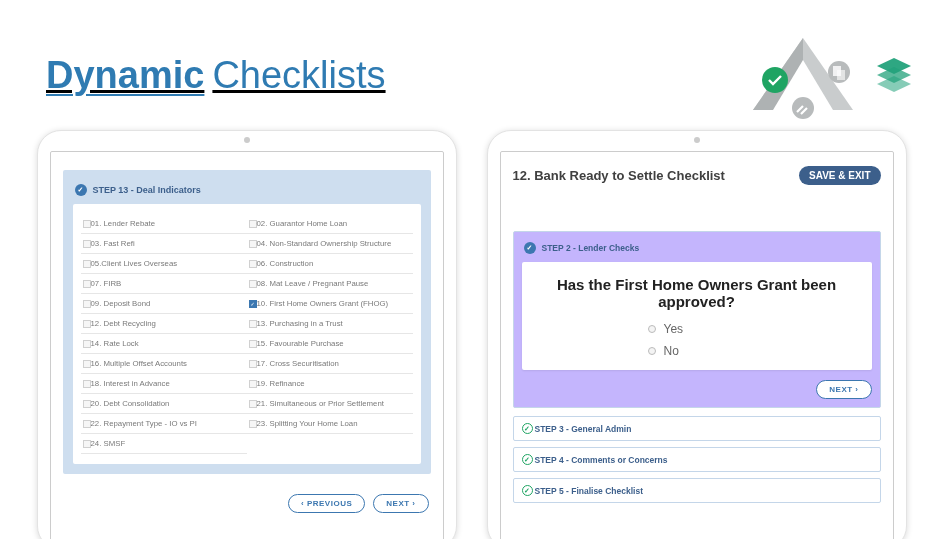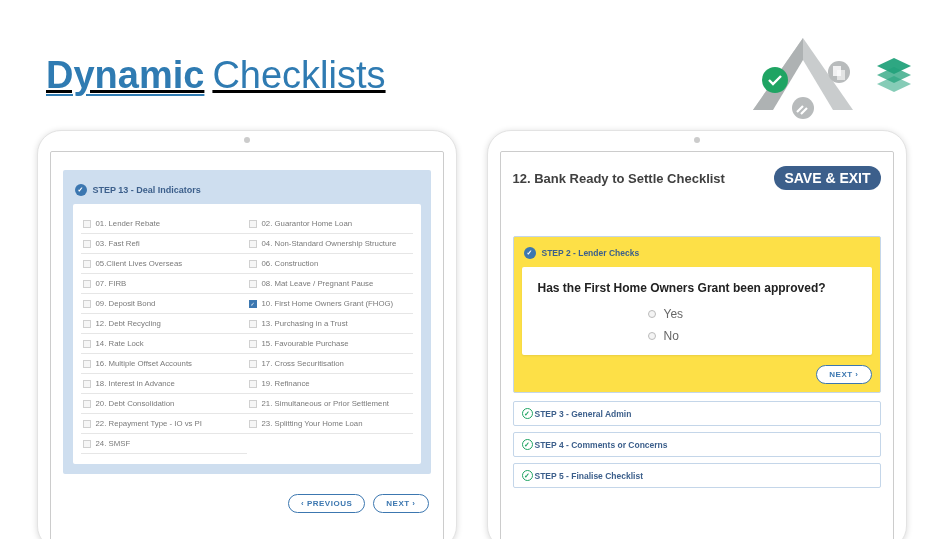--- a/index.html
+++ b/index.html
@@ -83,21 +83,21 @@
   }
   .t1-list {
     background: #fff; border-radius: 2px; padding: 10px 8px;
   }
   .t1-grid {
     display: grid;
     grid-template-columns: 1fr 1fr;
     row-gap: 0;
   }
   .t1-item {
-    display: flex; align-items: center; gap: 5px;
+    display: flex; align-items: center; 
     border-bottom: 1px solid #e6e6e6;
     padding: 5px 2px;
     font-size: 7.8px; color: #7a7a7a;
     white-space: nowrap;
     overflow: hidden;
   }
   .t1-box {
     width: 8px; height: 8px; border: 1px solid #d0d0d0; background: #f6f6f6;
     display: flex; align-items: center; justify-content: center; font-size: 5px; color: #3c77b0;
   }
@@ -115,36 +115,36 @@
 
   
   .t2-wrap { padding: 14px 12px; }
   .t2-head {
     display: flex; justify-content: space-between; align-items: center;
     margin-bottom: 8px;
   }
   .t2-title { font-size: 13px; font-weight: 700; color: #404040; }
   .saveexit {
     background: #3c5f8b; color: #fff; border-radius: 14px;
-    font-size: 14px; font-weight: 700; padding: 4px 10px;
+    font-size: 10px; font-weight: 700; padding: 4px 10px;
   }
   .t2-stepbox {
-    border: 1px solid #c4d6e9; background: #fde047; border-radius: 2px;
+    border: 1px solid #c4d6e9; background: #c4b5fd; border-radius: 2px;
     padding: 8px; margin-bottom: 8px; margin-top: 46px;
   }
   .t2-stephead {
     display: flex; align-items: center; gap: 6px;
     font-size: 8.5px; font-weight: 700; color: #3c5f8b;
     margin: 2px 2px 8px 2px;
   }
   .t2-qcard {
     background: #fff; border-radius: 2px; padding: 14px 16px 12px 16px;
     box-shadow: 0 1px 2px rgba(0,0,0,0.08);
   }
-  .t2-question { font-size: 12px; font-weight: 700; color: #222; margin-bottom: 12px; }
+  .t2-question { font-size: 15px; font-weight: 700; color: #222; margin-bottom: 12px; text-align: center;}
   .t2-opts { display: flex; flex-direction: column; gap: 8px; margin-left: 110px; }
   .t2-opt { display: flex; align-items: center; gap: 8px; font-size: 12px; color: #666; }
   .radio { width: 8px; height: 8px; border: 1px solid #bbb; border-radius: 50%; background: #f4f4f4; }
   .t2-next { display: flex; justify-content: flex-end; margin-top: 10px; }
   .t2-collapsed {
     border: 1px solid #c4d6e9; background: #fff; border-radius: 2px;
     padding: 6px 8px; margin-bottom: 6px;
     display: flex; align-items: center; gap: 2px;
     font-size: 8.5px; font-weight: 700; color: #3c5f8b;
   }

